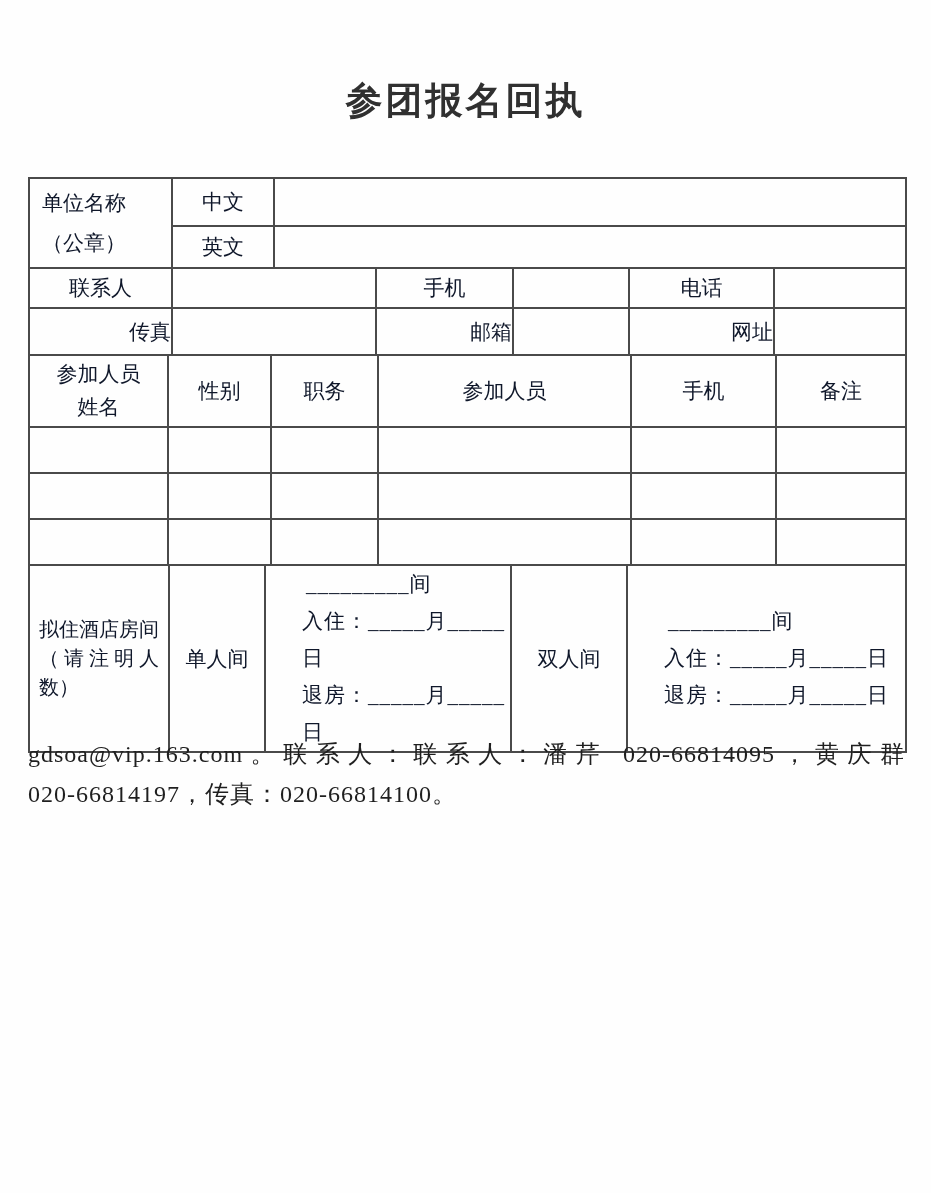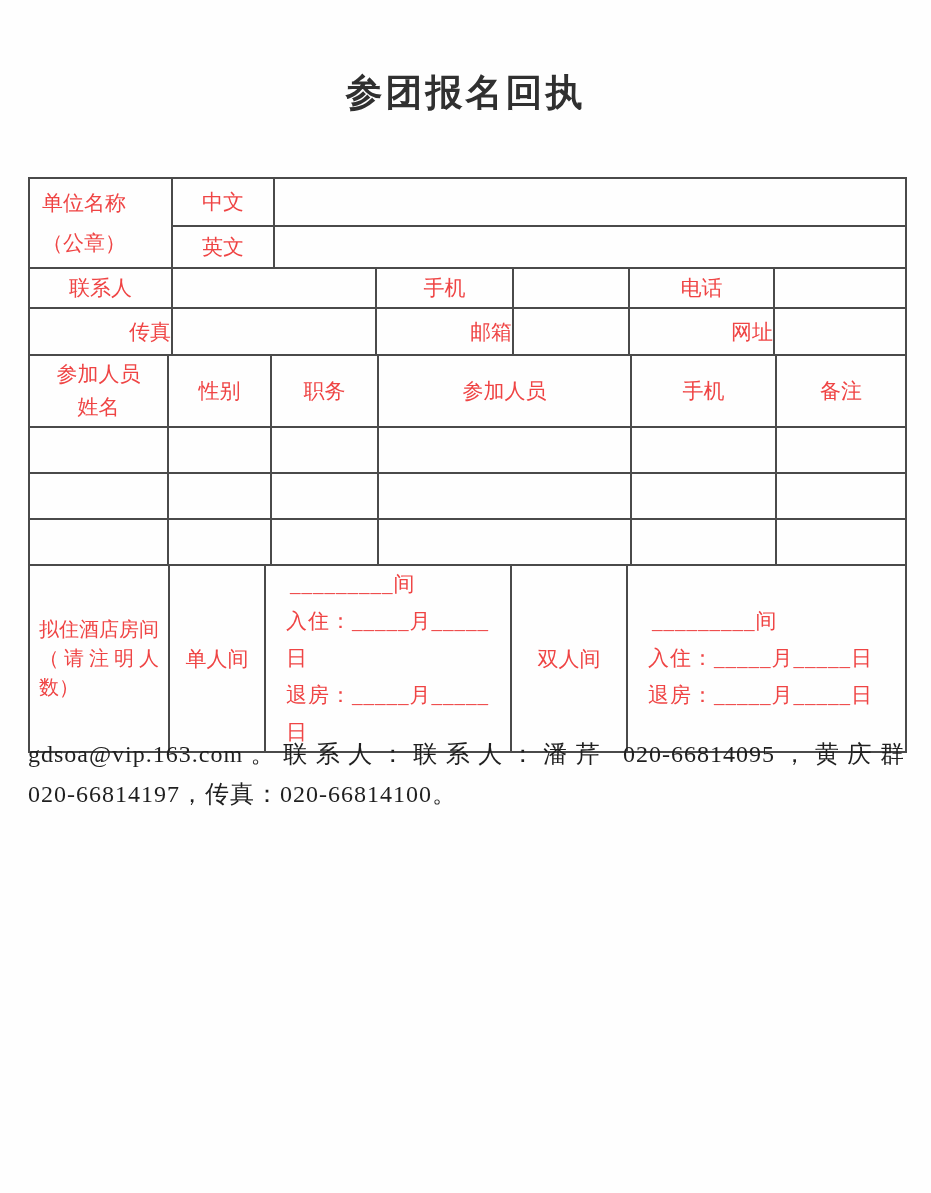--- a/index.html
+++ b/index.html
@@ -9,21 +9,21 @@
     width: 931px;
     height: 1193px;
     margin: 0 auto;
     background: #fefefe;
     font-family: "Liberation Serif", "DejaVu Serif", serif;
     color: #262626;
     overflow: hidden;
   }
   .doc-title {
     position: absolute;
-    top: 68px;
+    top: 76px;
     left: 0;
     width: 100%;
     text-align: center;
     font-family: Liberation Serif, serif;
     font-size: 37px;
     font-weight: 700;
     letter-spacing: 3px;
     color: #303030;
   }
   .form-wrap {
@@ -34,21 +34,21 @@
   }
   table {
     border-collapse: collapse;
     table-layout: fixed;
     width: 877px;
   }
   .form-wrap table + table { margin-top: -2px; }
   td {
     border: 2px solid #4a4a4a;
     font-size: 21px;
-    color: #ef4444;
+    color: #0f172a;
     text-align: center;
     vertical-align: middle;
     padding: 0;
     overflow: hidden;
   }
   
   .secA tr:nth-child(1) td { height: 48px; }
   .secA tr:nth-child(2) td { height: 42px; }
   .unit-cell { text-align: left; padding-left: 12px; line-height: 40px; }
   
@@ -62,21 +62,21 @@
   .secD td { height: 146px; }
   .hotel-label {
     text-align: justify;
     text-align-last: left;
     padding: 0 9px;
     line-height: 29px;
     font-size: 20px;
   }
   .date-block {
     text-align: left;
-    padding-left: 20px;
+    padding-left: 36px;
     line-height: 37px;
     font-size: 21px;
     letter-spacing: 1px;
   }
   .count-line { padding-left: 4px; }
   
   .footer-note {
     position: absolute;
     left: 28px;
     top: 734px;

